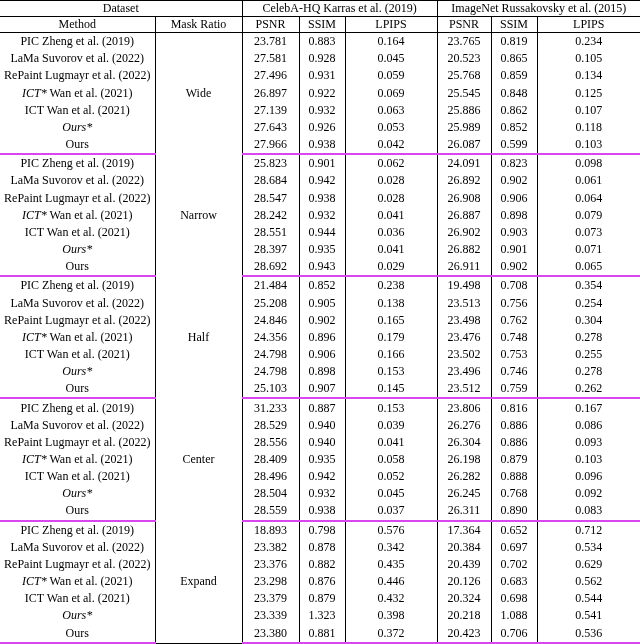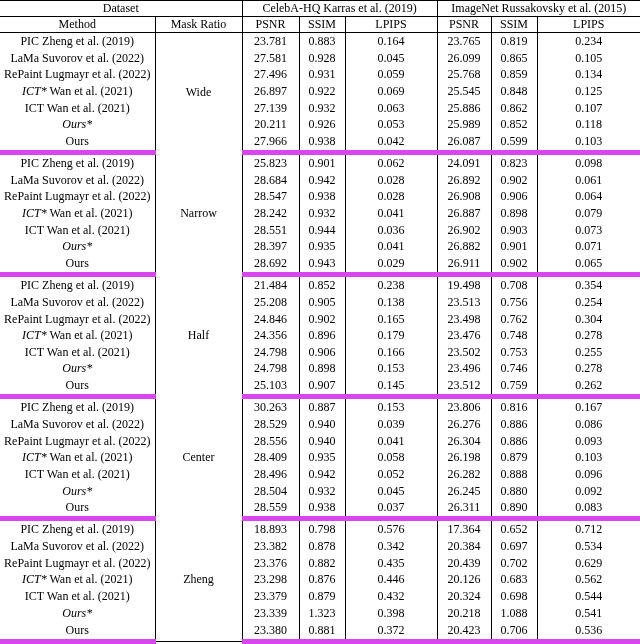--- a/index.html
+++ b/index.html
@@ -35,21 +35,21 @@
     border-left: 1px solid #000;
   }
   table.results th:first-child,
   table.results td:first-child {
     border-left: none;
   }
   thead tr th {
     border-bottom: 1px solid #000;
   }
   tbody tr.group-end td {
-    border-bottom: 5px solid #d946ef;
+    border-bottom: 2px solid #d946ef;
     font-family: Liberation Serif, serif;
   }
   td.method-cell i, td.method-cell em {
     font-style: italic;
   }
 </style>
 </head>
 <body>
 
 <div class="page">
@@ -90,21 +90,21 @@
           <td>0.164</td>
           <td>23.765</td>
           <td>0.819</td>
           <td>0.234</td>
         </tr>
         <tr>
           <td class="method-cell">LaMa Suvorov et al. (2022)</td>
           <td>27.581</td>
           <td>0.928</td>
           <td>0.045</td>
-          <td>26.099</td>
+          <td>20.523</td>
           <td>0.865</td>
           <td>0.105</td>
         </tr>
         <tr>
           <td class="method-cell">RePaint Lugmayr et al. (2022)</td>
           <td>27.496</td>
           <td>0.931</td>
           <td>0.059</td>
           <td>25.768</td>
           <td>0.859</td>
@@ -123,21 +123,21 @@
           <td class="method-cell">ICT Wan et al. (2021)</td>
           <td>27.139</td>
           <td>0.932</td>
           <td>0.063</td>
           <td>25.886</td>
           <td>0.862</td>
           <td>0.107</td>
         </tr>
         <tr>
           <td class="method-cell"><i>Ours*</i></td>
-          <td>20.211</td>
+          <td>27.643</td>
           <td>0.926</td>
           <td>0.053</td>
           <td>25.989</td>
           <td>0.852</td>
           <td>0.118</td>
         </tr>
         <tr class="group-end">
           <td class="method-cell">Ours</td>
           <td>27.966</td>
           <td>0.938</td>
@@ -270,21 +270,21 @@
           <td>25.103</td>
           <td>0.907</td>
           <td>0.145</td>
           <td>23.512</td>
           <td>0.759</td>
           <td>0.262</td>
         </tr>
         <tr>
           <td class="method-cell">PIC Zheng et al. (2019)</td>
           <td rowspan="7">Center</td>
-          <td>30.263</td>
+          <td>31.233</td>
           <td>0.887</td>
           <td>0.153</td>
           <td>23.806</td>
           <td>0.816</td>
           <td>0.167</td>
         </tr>
         <tr>
           <td class="method-cell">LaMa Suvorov et al. (2022)</td>
           <td>28.529</td>
           <td>0.940</td>
@@ -319,35 +319,35 @@
           <td>26.282</td>
           <td>0.888</td>
           <td>0.096</td>
         </tr>
         <tr>
           <td class="method-cell"><i>Ours*</i></td>
           <td>28.504</td>
           <td>0.932</td>
           <td>0.045</td>
           <td>26.245</td>
-          <td>0.880</td>
+          <td>0.768</td>
           <td>0.092</td>
         </tr>
         <tr class="group-end">
           <td class="method-cell">Ours</td>
           <td>28.559</td>
           <td>0.938</td>
           <td>0.037</td>
           <td>26.311</td>
           <td>0.890</td>
           <td>0.083</td>
         </tr>
         <tr>
           <td class="method-cell">PIC Zheng et al. (2019)</td>
-          <td rowspan="7">Zheng</td>
+          <td rowspan="7">Expand</td>
           <td>18.893</td>
           <td>0.798</td>
           <td>0.576</td>
           <td>17.364</td>
           <td>0.652</td>
           <td>0.712</td>
         </tr>
         <tr>
           <td class="method-cell">LaMa Suvorov et al. (2022)</td>
           <td>23.382</td>

